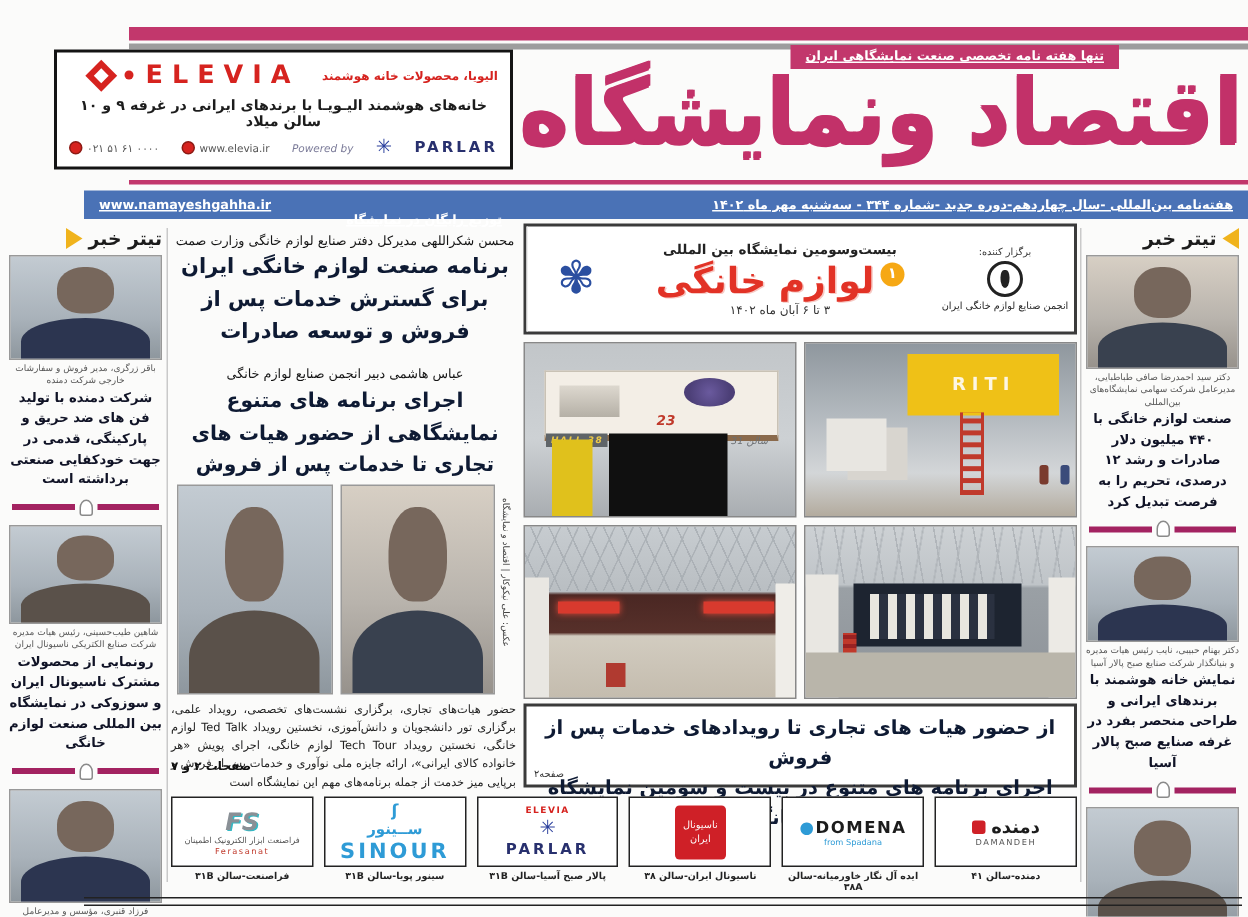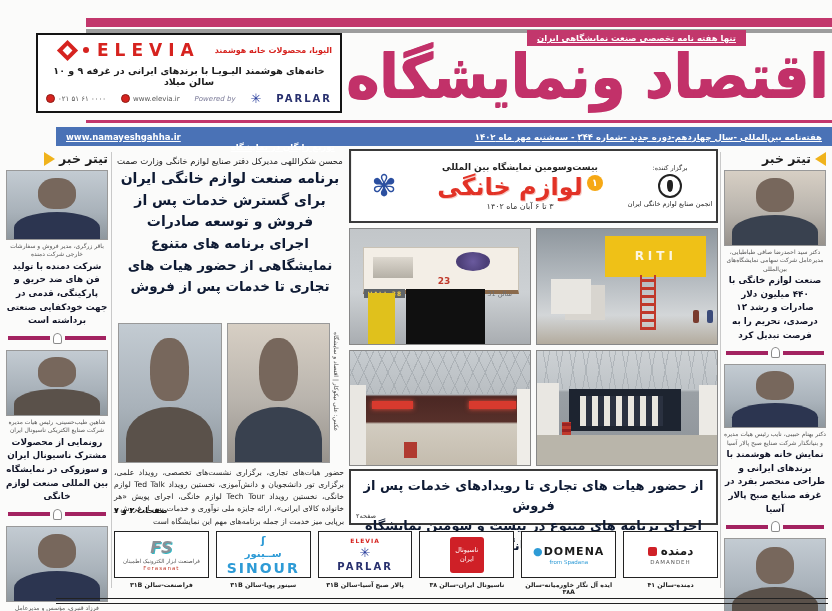--- a/index.html
+++ b/index.html
@@ -78,21 +78,21 @@
   .head2{font-size:13.5px;font-weight:bold;color:#0e1a33;line-height:1.6;}
   
   .pair{left:118px;top:323px;width:212px;height:140px;display:flex;gap:5px;direction:rtl;}
   .pair .news-photo{flex:1;height:100%;}
   .credit{left:333px;top:332px;height:130px;writing-mode:vertical-rl;font-size:6px;color:#444;}
   .lead{left:114px;top:467px;width:230px;font-size:7.6px;color:#222;direction:rtl;text-align:justify;line-height:1.6;}
   .pages-ref{left:114px;top:506px;font-size:8px;font-weight:bold;color:#111;direction:rtl;}
   
   .grid{left:349px;top:228px;width:369px;height:238px;display:grid;grid-template-columns:1fr 1fr;grid-template-rows:1fr 1fr;gap:5px;}
   .ex{border:1px solid #888;position:relative;overflow:hidden;background:#c6cacd;}
-  .exA{background:linear-gradient(180deg,#c2c6c9 0%,#cdd1d4 55%,#a9adb1 100%);}
+  .exA{background:linear-gradient(180deg,#c2c6c9 0%,#cdd1d4 55%,#a9adb1 100%);font-style:italic;}
   .exA .banner{position:absolute;left:7%;right:6%;top:16%;height:36%;background:#f3eee6;border:1px solid #c9c2b5;border-bottom:4px solid #8a6a4c;}
   .exA .blob{position:absolute;right:18%;top:10%;width:22%;height:45%;border-radius:50%;background:radial-gradient(circle,#6a5a9e 0%,#4c3f77 70%);}
   .exA .num{position:absolute;right:44%;bottom:8%;color:#c0392b;font-size:9px;font-weight:bold;}
   .exA .mini{position:absolute;left:6%;top:22%;width:26%;height:50%;background:linear-gradient(180deg,#ddd8cf,#b5b0a6);}
   .exA .door{position:absolute;left:31%;width:44%;top:52%;bottom:0;background:#101010;}
   .exA .yellow{position:absolute;left:10%;width:15%;top:56%;bottom:0;background:#e0c11c;}
   .exA .halltag{position:absolute;left:8%;top:52%;background:#5f6468;color:#ecc94b;font-size:6px;font-weight:bold;padding:1px 3px;letter-spacing:1px;}
   .exA .hallfa{position:absolute;right:10%;top:53%;color:#6b6f73;font-size:6.5px;}
   .exB{background:linear-gradient(180deg,#8f979e 0%,#b6bcc1 45%,#d3d6d8 75%,#b3ab9e 100%);}
   .exB .ybox{position:absolute;right:6%;top:6%;width:56%;height:36%;background:#efc117;display:flex;align-items:center;justify-content:center;color:#fdf6e2;font-size:12px;letter-spacing:4px;font-weight:bold;}
@@ -266,20 +266,21 @@
     <span class="event-dates">۳ تا ۶ آبان ماه ۱۴۰۲</span>
   </div>
   <div class="emblem">
       <span class="flower">✾</span>
     </div>
 </div>
 
 <div class="abs stories">
   <div class="kicker">محسن شکراللهی مدیرکل دفتر صنایع لوازم خانگی وزارت صمت</div>
   <div class="head1">برنامه صنعت لوازم خانگی ایران برای گسترش خدمات پس از فروش و توسعه صادرات</div>
+  <div class="kicker" style="margin-top:12px;">عباس هاشمی دبیر انجمن صنایع لوازم خانگی</div>
   <div class="head2">اجرای برنامه های متنوع نمایشگاهی از حضور هیات های تجاری تا خدمات پس از فروش</div>
 </div>
 
 <div class="abs pair">
   <div class="news-photo portrait flagbg"></div>
   <div class="news-photo portrait warm"></div>
 </div>
 <div class="abs credit">عکس: علی نیکوکار | اقتصاد و نمایشگاه</div>
 
 <div class="abs lead">حضور هیات‌های تجاری، برگزاری نشست‌های تخصصی، رویداد علمی، برگزاری تور دانشجویان و دانش‌آموزی، نخستین رویداد Ted Talk لوازم خانگی، نخستین رویداد Tech Tour لوازم خانگی، اجرای پویش «هر خانواده کالای ایرانی»، ارائه جایزه ملی نوآوری و خدمات پس از فروش و برپایی میز خدمت از جمله برنامه‌های مهم این نمایشگاه است</div>

